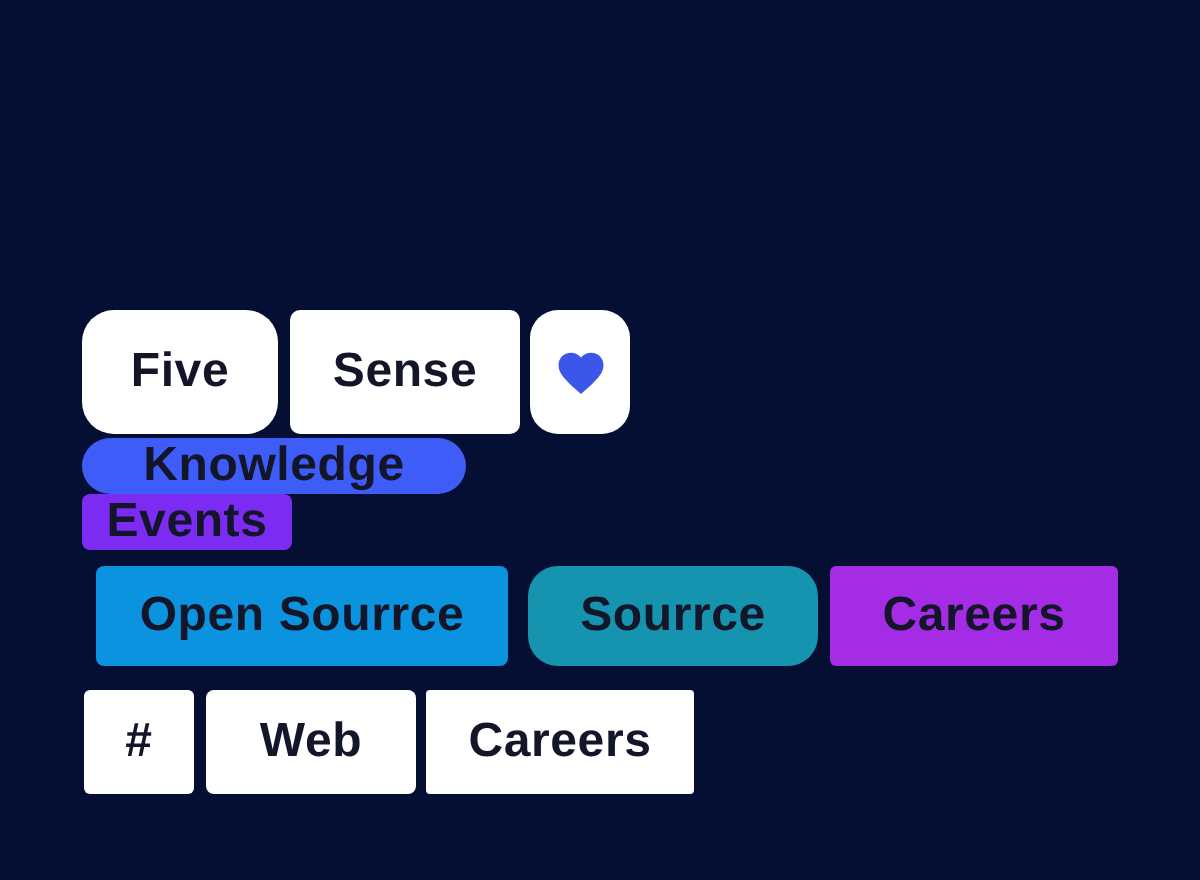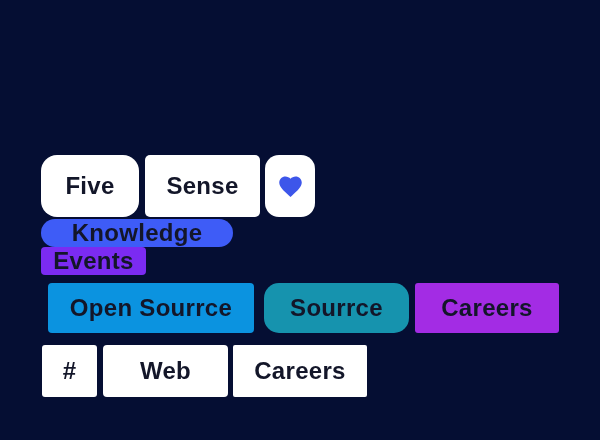--- a/index.html
+++ b/index.html
@@ -46,21 +46,21 @@
   .sq1       { width: 53px;  border-radius: 12px; margin-right: 4px; }
   .sq2       { width: 48px;  border-radius: 4px;  margin-right: 8px; }
   .knowledge { width: 192px; border-radius: 16px; margin-right: 4px; }
   .events    { width: 105px; border-radius: 4px; }
   
   .open-source { width: 206px; border-radius: 4px;  margin-right: 10px; }
   .support     { width: 145px; border-radius: 15px; margin-right: 6px; }
   .careers     { width: 144px; border-radius: 3px; }
   
   .hash   { width: 55px;  border-radius: 3px;  margin-right: 6px; }
-  .web    { width: 125px; border-radius: 4px; margin-right: 5px; }
+  .web    { width: 105px; border-radius: 4px; margin-right: 5px; }
   .withc  { width: 102px; border-radius: 15px; margin-right: 6px; }
   .agency { width: 134px; border-radius: 2px; }
 </style>
 </head>
 <body>
 
 <div class="row row1">
   <div class="chip c-white five">Five</div>
   <div class="chip c-white sense">Sense</div>
   <div class="chip c-white heart-tile">

